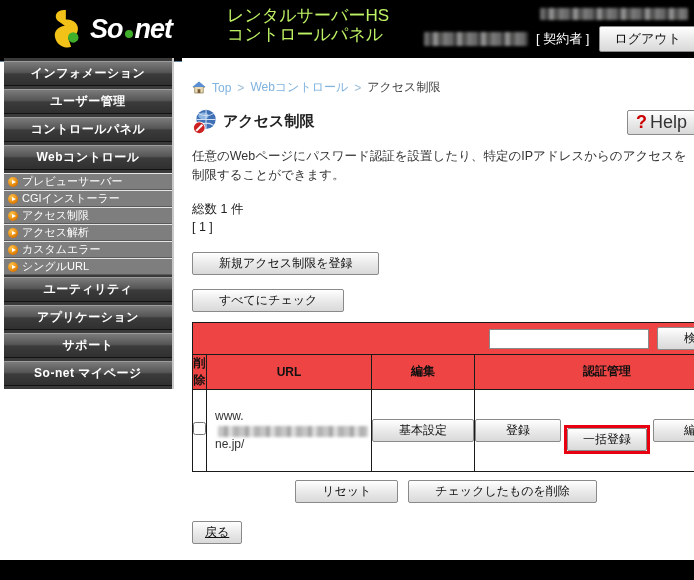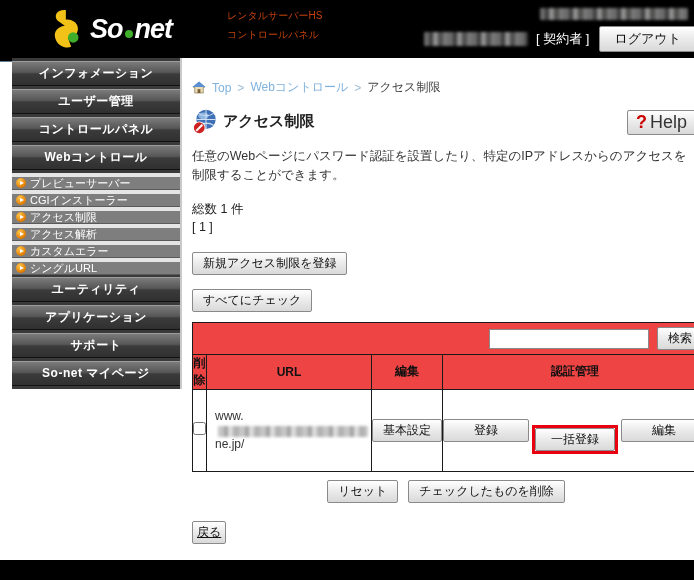--- a/index.html
+++ b/index.html
@@ -13,53 +13,53 @@
     position:absolute; top:0; left:0; width:694px; height:62px;
     background:#000; border-bottom:1px solid #5f7d95;
   }
   .logo-wrap { position:absolute; left:50px; top:8px; display:flex; align-items:center; }
   .logo-mark { width:38px; height:42px; }
   .logo-word {
     font-size:27px; font-weight:bold; font-style:italic; color:#fff;
     letter-spacing:-1px; display:flex; align-items:center; margin-left:2px;
   }
   .logo-dot { width:8px; height:8px; border-radius:50%; background:#3fae2a; margin:10px 2px 0 2px; display:inline-block; }
-  .hdr-title { position:absolute; left:227px; top:6px; color:#c2410c; font-size:10px; line-height:19px; }
+  .hdr-title { position:absolute; left:227px; top:6px; color:#bef264; font-size:17px; line-height:19px; }
   .hdr-blur1 { position:absolute; top:8px; left:540px; width:148px; height:12px; }
   .hdr-line2 { position:absolute; top:26px; left:424px; display:flex; align-items:center; }
   .hdr-acct-blur { width:104px; height:14px; }
   .hdr-acct-label { color:#fff; font-size:13px; margin:0 10px 0 8px; white-space:nowrap; }
   .blur-dark {
     background:repeating-linear-gradient(90deg,#6a6a6a 0 5px,#3f3f3f 5px 9px,#8e8e8e 9px 14px,#50504f 14px 19px,#777 19px 24px);
     filter:blur(1.6px); border-radius:1px; display:inline-block;
   }
   .blur-light {
     background:repeating-linear-gradient(90deg,#c6c6c6 0 6px,#a3a3a3 6px 10px,#dcdcdc 10px 15px,#b2b2b2 15px 21px);
     filter:blur(1.6px); border-radius:1px; display:inline-block; vertical-align:middle;
   }
   .btn {
     font-family:inherit; font-size:12px; color:#111;
     background:linear-gradient(#ffffff,#ececec 45%,#d9d9d9);
-    border:1px solid #8a8a8a; border-radius:2px; padding:2px 10px; cursor:pointer; white-space:nowrap;
+    border:1px solid #8a8a8a; border-radius:2px; padding:2px 26px; cursor:pointer; white-space:nowrap;
   }
   .logout-btn { font-size:13px; padding:3px 14px; }
   
   .sidebar {
-    position:absolute; top:58px; left:12px; width:170px;
+    position:absolute; top:58px; left:4px; width:170px;
     border-right:2px solid #c9c9c9; background:#3a3a3a; padding-top:3px;
   }
   .nav-main {
     height:25px; margin-bottom:3px; display:flex; align-items:center; justify-content:center;
     background:linear-gradient(#7b7b7b,#565656 45%,#3b3b3b 52%,#303030);
     border-top:1px solid #9c9c9c; border-bottom:1px solid #121212;
     color:#fff; font-size:12px; font-weight:bold; cursor:pointer; letter-spacing:0.5px;
   }
   .nav-sub {
     height:17px; display:flex; align-items:center; gap:4px; padding-left:4px;
-    background:#7e7e7e; border-bottom:1px solid #5a5a5a; border-top:4px solid #e5e5e5;
+    background:#7e7e7e; border-bottom:1px solid #5a5a5a; border-top:1px solid #e5e5e5;
     color:#fff; font-size:11px; cursor:pointer;
   }
   .bullet {
     width:10px; height:10px; border-radius:50%; flex:0 0 10px;
     background:radial-gradient(circle at 35% 30%, #ffc44d, #e07b00 70%, #9a5200);
     display:inline-flex; align-items:center; justify-content:center;
   }
   .bullet i { width:0; height:0; border-left:4px solid #fff; border-top:2.5px solid transparent; border-bottom:2.5px solid transparent; margin-left:1px; }
   .nav-gap { height:2px; }
   
@@ -92,21 +92,21 @@
   .cell-check { text-align:center; }
   .cell-url { padding-left:8px; color:#333; }
   .url-blur { width:150px; height:11px; margin:0 3px; }
   .cell-edit { text-align:center; }
   .cell-auth { text-align:center; vertical-align:middle; }
   .auth-stack { display:flex; flex-direction:row; align-items:center; gap:3px; }
   .auth-stack .btn { width:86px; padding:2px 0; }
   .red-box { border:3px solid #e80010;margin-top:18px; }
   .red-box .btn { width:80px; display:block; }
   .table-actions { width:508px; margin-top:8px; display:flex; justify-content:center; gap:10px; }
-  .back-btn { margin-top:18px; padding:2px 4px;text-decoration:underline; }
+  .back-btn { margin-top:18px; padding:2px 12px;text-decoration:underline; }
   
   .footer { position:absolute; left:0; bottom:0; width:694px; height:20px; background:#000; }
 </style>
 </head>
 <body>
 
 <div class="header">
   <div class="logo-wrap">
     <svg class="logo-mark" viewBox="0 0 36 40">
       <path d="M15 2 C7 1 3 7 7 12 L14 17 C7 18 3 23 5 29 C7 36 15 39 20 37 L17 28 C24 28 28 23 26 17 C24 12 19 11 15 11 Z" fill="#f2c219"></path>

